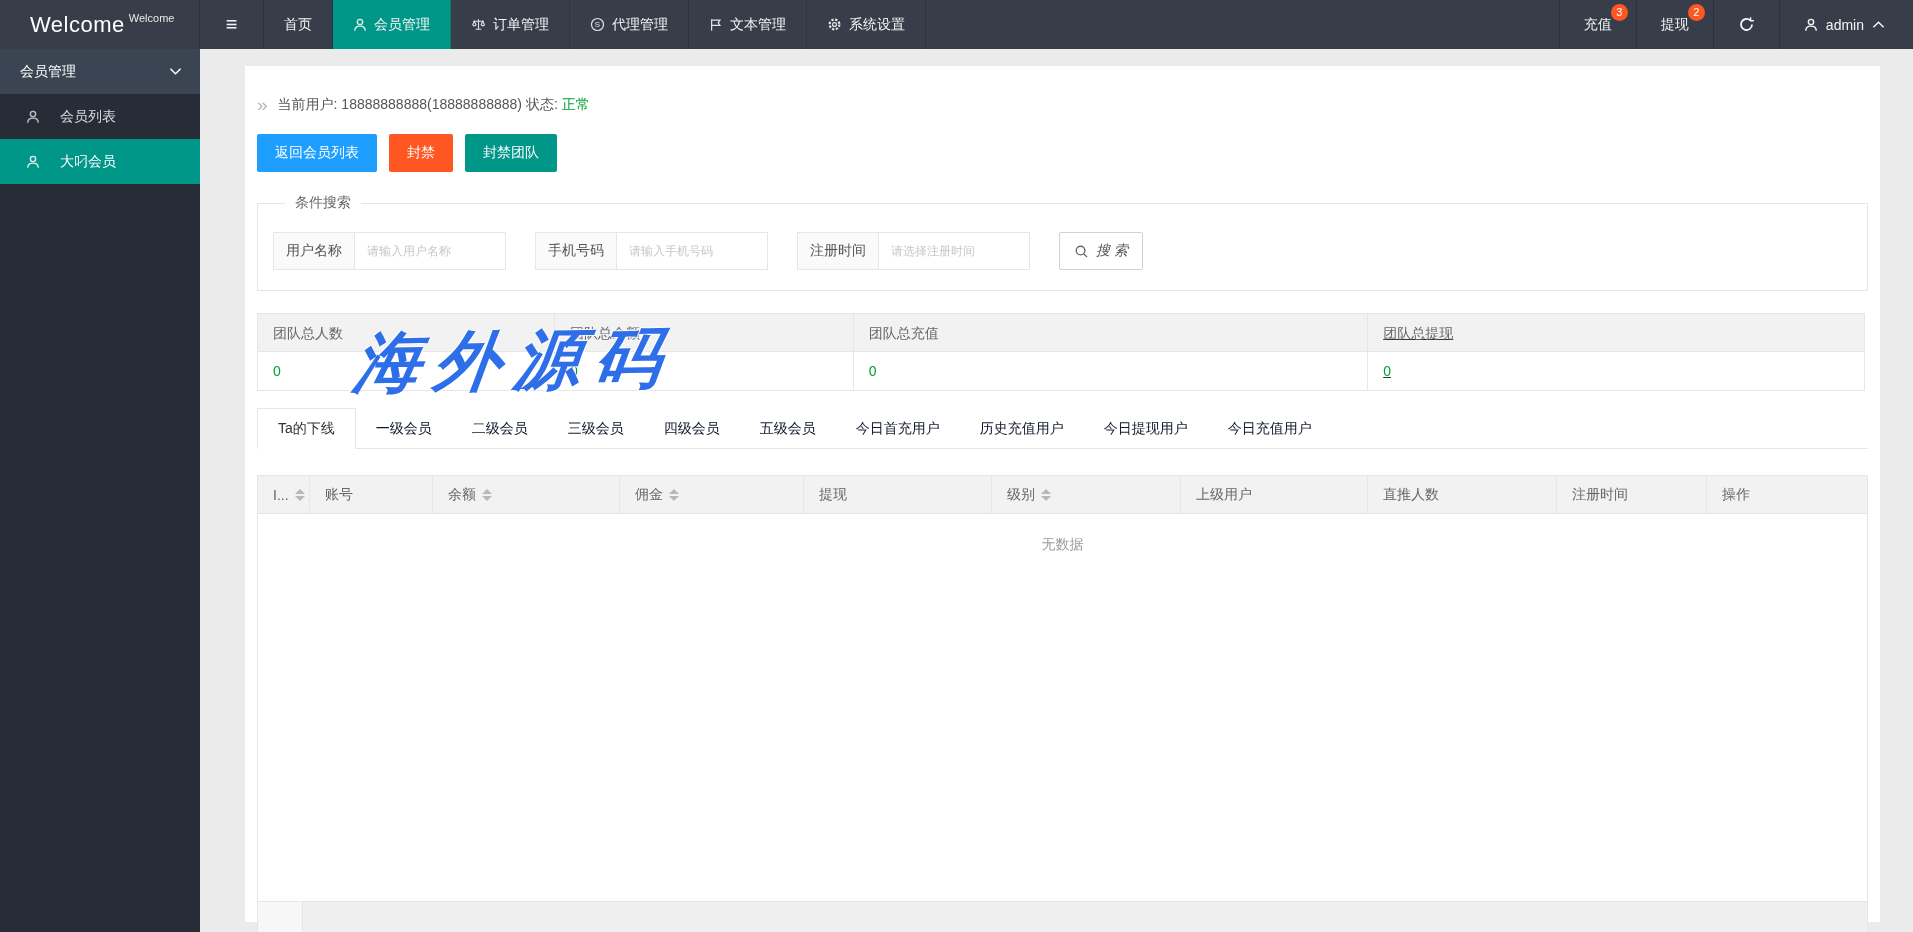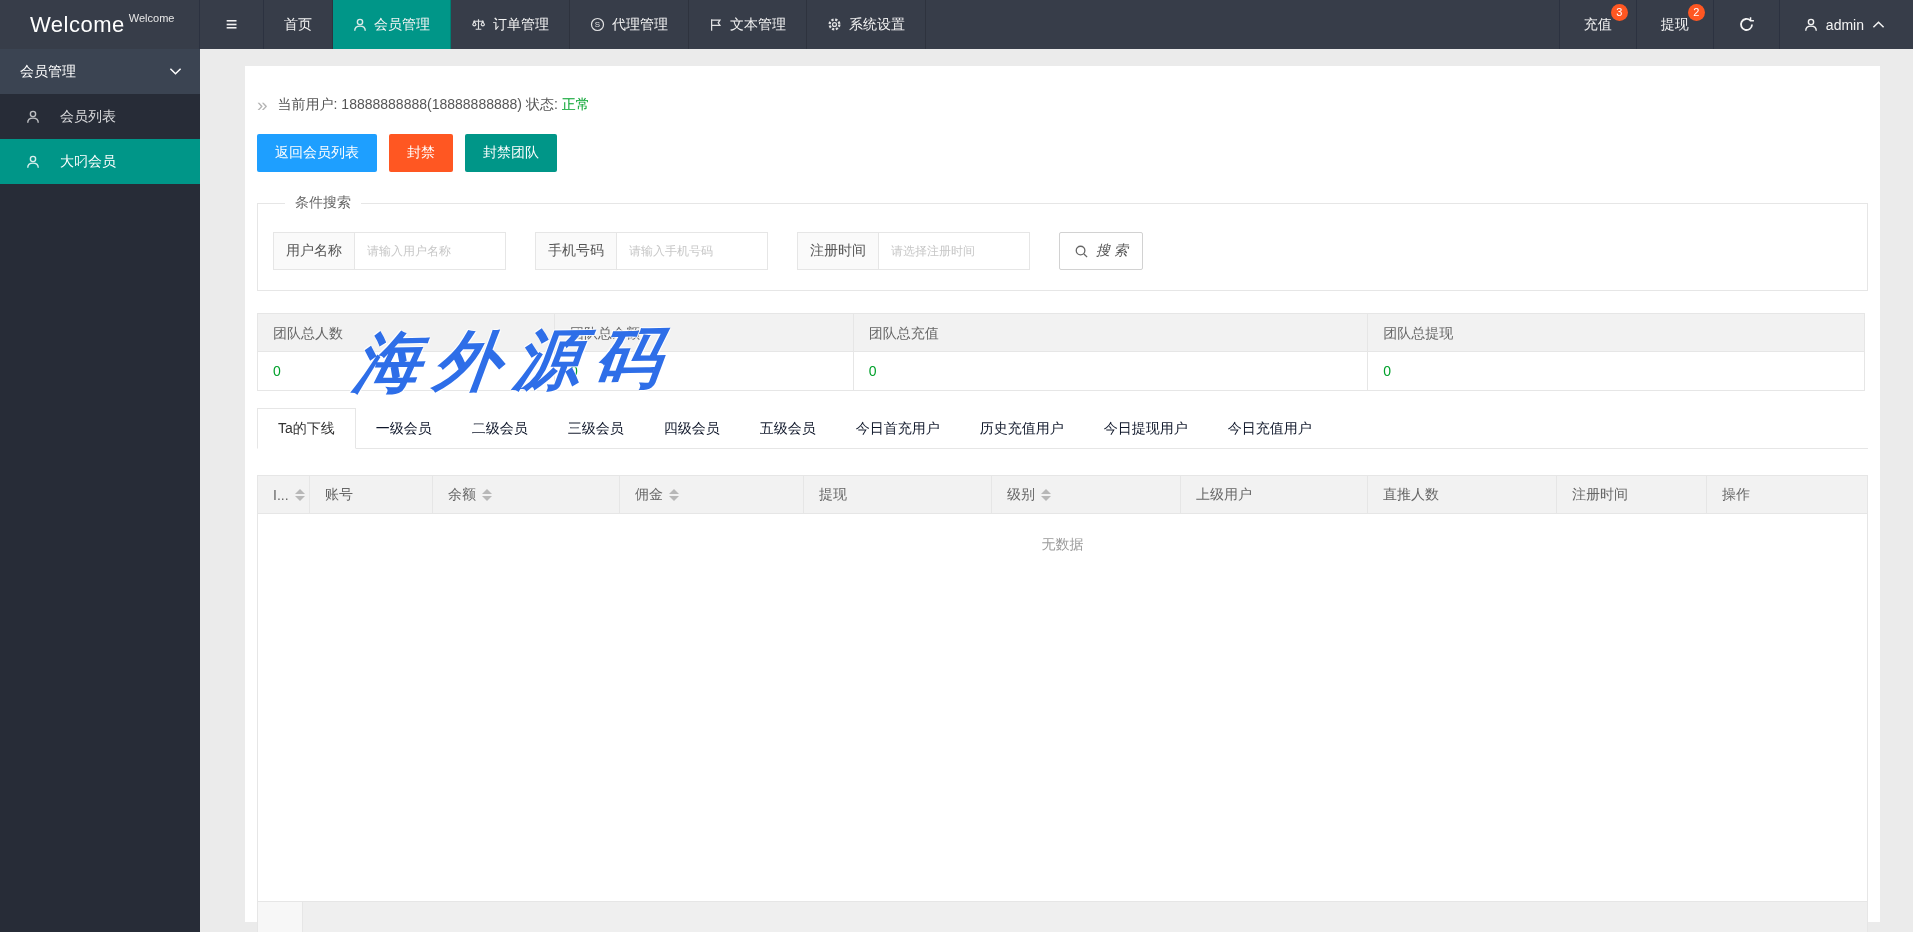--- a/index.html
+++ b/index.html
@@ -70,21 +70,21 @@
   .search-btn { height:38px; border:1px solid #d2d2d2; background:#fff; border-radius:2px;
                 display:flex; align-items:center; gap:7px; padding:0 14px; color:#555;
                 font-size:14px; cursor:pointer; font-family:inherit;font-style:italic; }
 
   .stats { display:flex; margin:22px 12px 0 12px; flex-wrap:wrap; }
   .stat-col { border:1px solid #e6e6e6; margin-left:-1px; }
   .stat-col:first-child { margin-left:0; }
   .stat-head { background:#f2f2f2; height:38px; line-height:38px; padding-left:15px; color:#666;
                border-bottom:1px solid #e6e6e6; }
   .stat-val { height:38px; line-height:38px; padding-left:15px; color:#00a12b; background:#fff; }
-  .w1 { width:18.5%; } .w2 { width:18.6%; } .w3 { width:32%; } .w4 { width:30.9%; }
+  .w1 { width:18.5%; } .w2 { width:18.6%; } .w3 { width:32%; } .w4 { width:30.9%;text-decoration:underline; }
 
   .tabs { display:flex; align-items:flex-end; margin:18px 12px 0 12px; height:40px;
           border-bottom:1px solid #e6e6e6; }
   .tab { padding:0 20px; line-height:39px; color:#0f172a; cursor:pointer; white-space:nowrap; }
   .tab.active { border:1px solid #e6e6e6; border-bottom:1px solid #fff; background:#fff;
                 color:#333; margin-bottom:-1px; }
 
   .dtable { margin:26px 12px 0 12px; }
   .dt-head { display:flex; background:#f2f2f2; border:1px solid #e6e6e6; height:39px; }
   .dt-cell { display:flex; align-items:center; gap:6px; padding-left:15px; color:#666;

